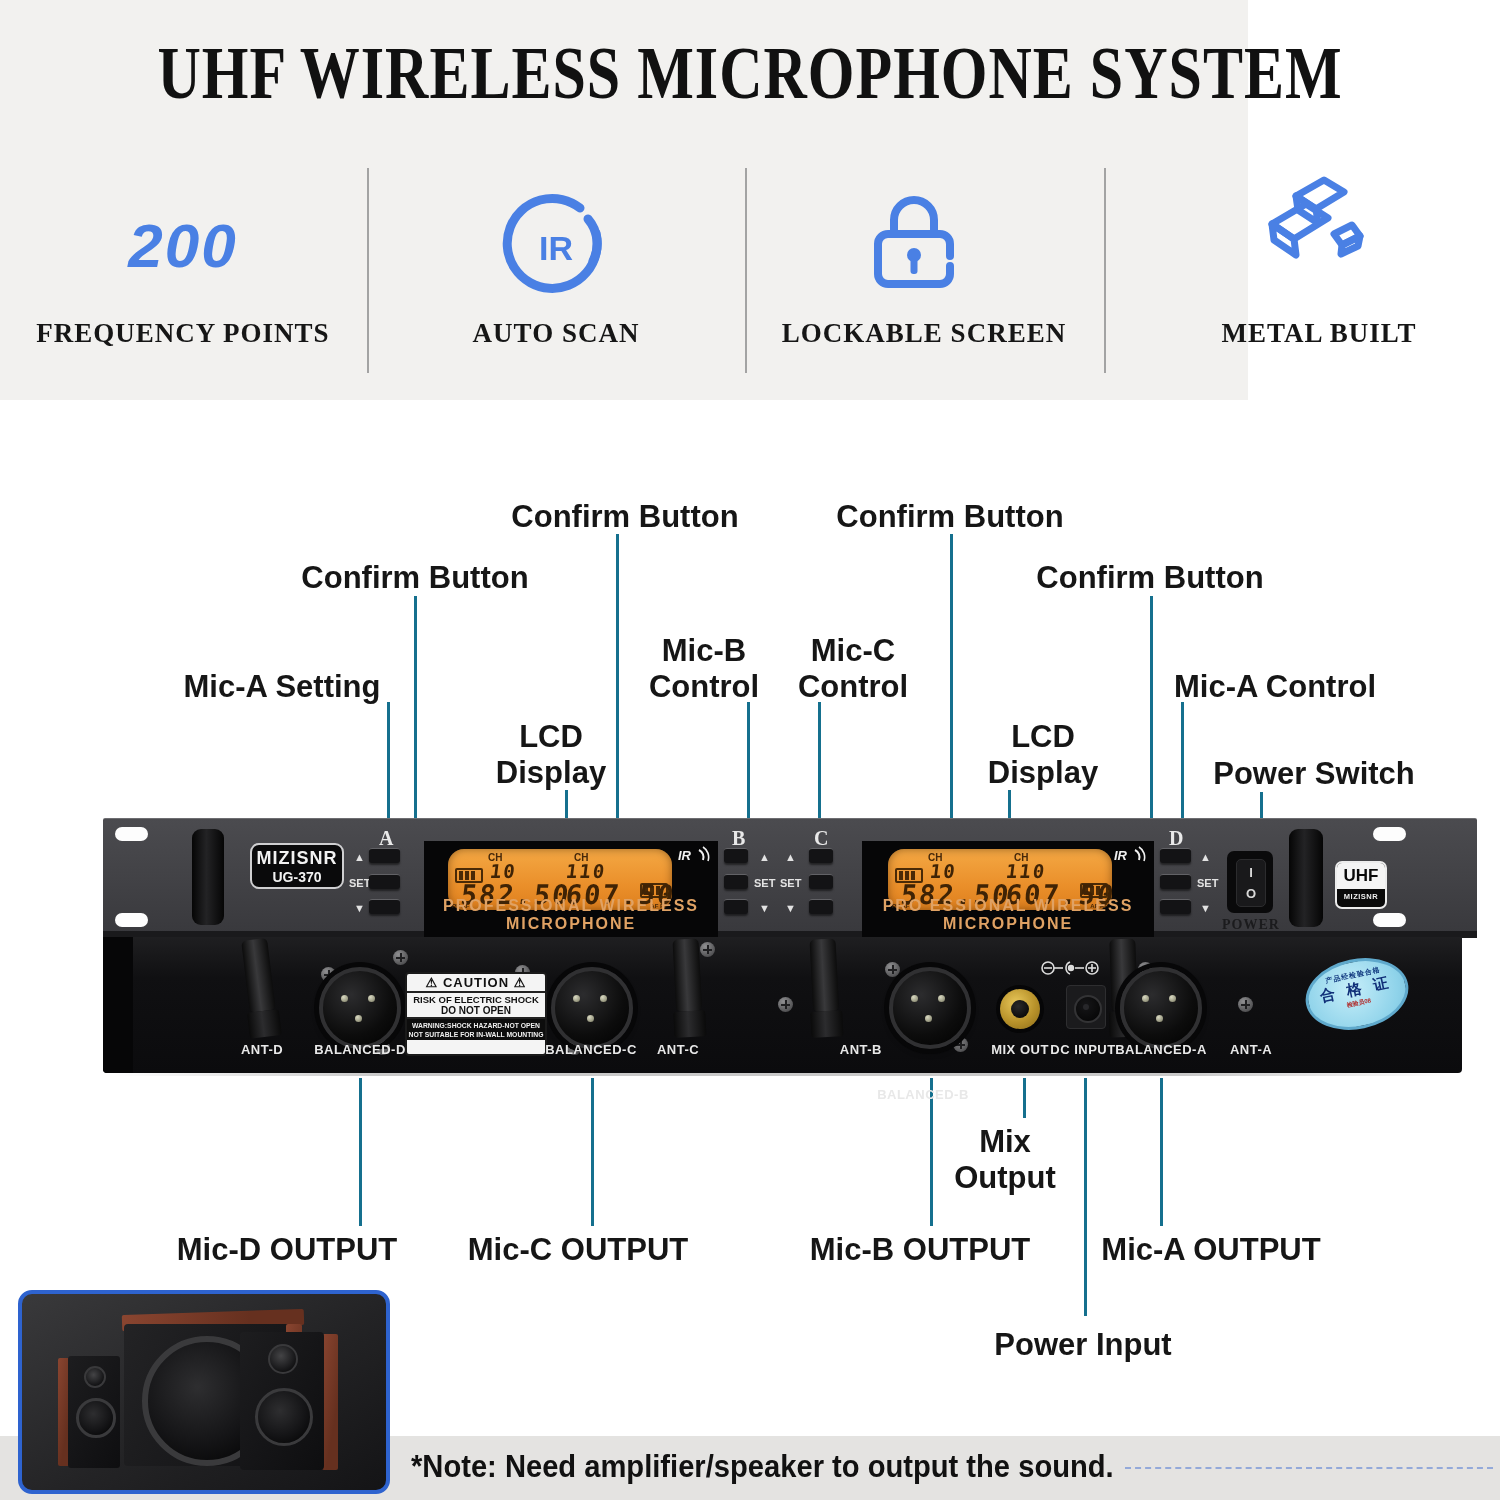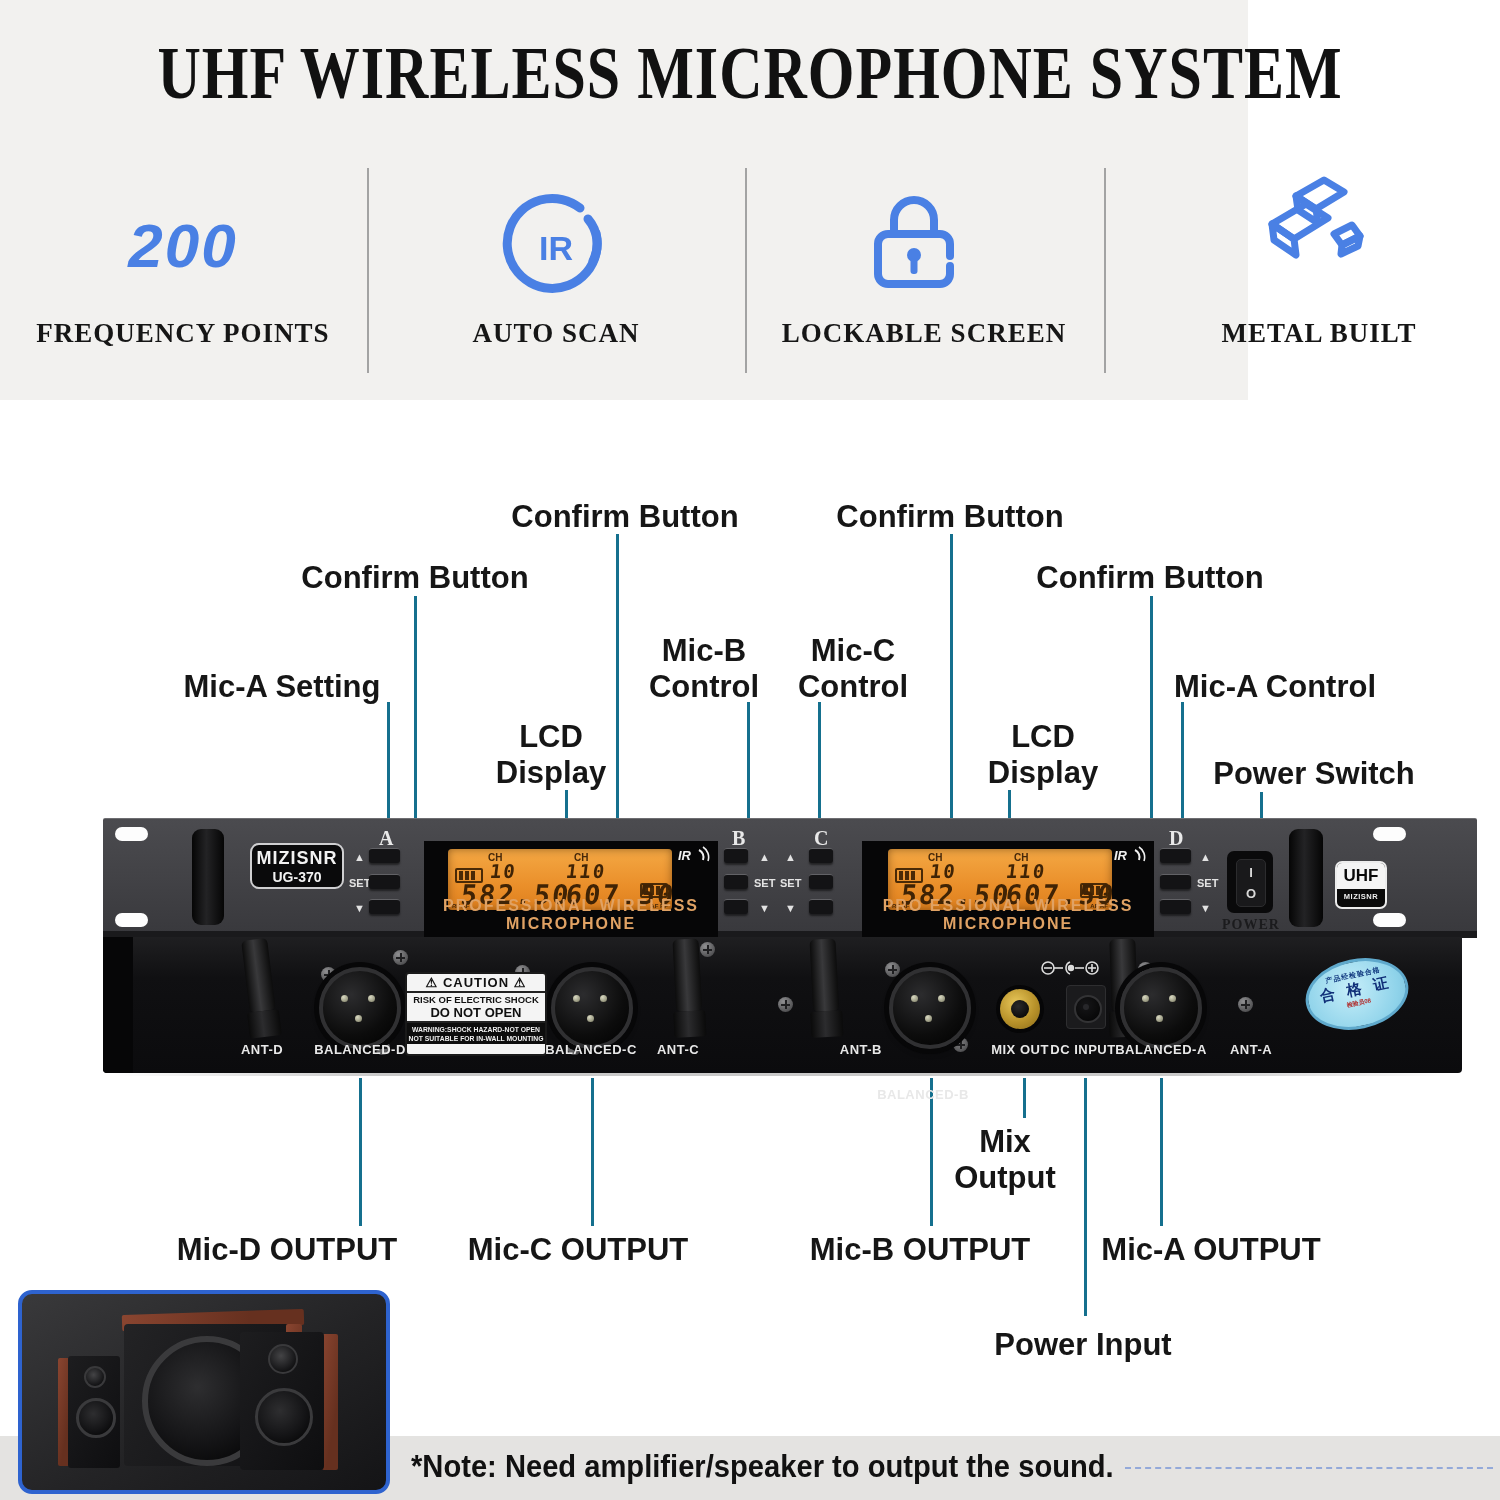--- a/index.html
+++ b/index.html
@@ -39,21 +39,21 @@
               border:2px solid #cfcfd1;border-radius:9px;color:#f2f2f2;text-align:center;}
   .brandbadge .b1{font-size:18px;font-weight:bold;letter-spacing:1px;margin-top:3px;}
   .brandbadge .b2{font-size:14px;font-weight:bold;}
   .chanletter{font-family:"Liberation Serif",serif;font-size:20px;font-weight:bold;color:#e9e9e9;}
   .pbtn{width:31px;height:14px;background:#131315;border-radius:3px;
         border-top:1px solid #626266;box-shadow:0 2px 2px rgba(0,0,0,.5);}
   .pbtn.small{width:24px;}
   .blabel{font-size:11px;font-weight:bold;color:#e3e3e3;}
   .display{background:#060607;}
   .lcd{background:linear-gradient(180deg,#f4a844 0%,#ea8f2a 60%,#dd7f1d 100%);
-       border-radius:4px;box-shadow:inset 0 0 8px rgba(60,30,0,.5);}
+       border-radius:16px;box-shadow:inset 0 0 8px rgba(60,30,0,.5);}
   .lcdtxt{color:#46280a;font-weight:bold;}
   .seg{font-family:"DejaVu Sans Mono",monospace;font-weight:bold;color:#3f2305;
        transform:skewX(-7deg);letter-spacing:2px;}
   .batt{width:24px;height:11px;border:2px solid #4a2a06;border-radius:2px;position:relative;}
   .batt i{position:absolute;top:1px;bottom:1px;width:4px;background:#4a2a06;}
   .tagline{left:0;bottom:5px;width:100%;text-align:center;font-size:16px;font-weight:bold;
            color:#e0a264;letter-spacing:2px;}
   .powerframe{width:46px;height:62px;background:#0a0a0b;border-radius:7px;}
   .rocker{left:9px;top:8px;width:28px;height:46px;background:#19191b;border:1px solid #2c2c2e;
           border-radius:5px;color:#d8d8d8;text-align:center;font-size:13px;font-weight:bold;}
@@ -82,21 +82,21 @@
             background:radial-gradient(circle at 35% 30%,#d9d9c2,#7a7a62);}
   .screw{width:15px;height:15px;border-radius:50%;
          background:linear-gradient(#1f1f21,#1f1f21) center/9px 2px no-repeat,
                     linear-gradient(#1f1f21,#1f1f21) center/2px 9px no-repeat,
                     radial-gradient(circle at 35% 30%,#8f8f91,#3b3b3d);}
   .caution{left:302px;top:35px;width:138px;height:80px;background:#f4f4f4;border:2px solid #1a1a1a;
            border-radius:4px;text-align:center;color:#111;overflow:hidden;}
   .caution .c1{font-size:13px;font-weight:bold;letter-spacing:1px;border-bottom:2px solid #222;
                padding:1px 0;}
   .caution .c2{font-size:9.5px;font-weight:bold;margin-top:1px;}
-  .caution .c3{font-size:13px;font-weight:bold;border-bottom:2px solid #222;padding-bottom:1px;}
+  .caution .c3{font-size:10px;font-weight:bold;border-bottom:2px solid #222;padding-bottom:1px;}
   .caution .cw{background:#0d0d0d;color:#f0f0f0;font-size:6.8px;font-weight:bold;line-height:9px;
                padding:2px 0 1px;}
   .mixjack{width:40px;height:40px;border-radius:50%;
            background:radial-gradient(circle at 40% 35%,#e8c75a,#b8922a 55%,#8a6a18);
            box-shadow:0 0 0 4px #060607;}
   .mixjack i{position:absolute;left:11px;top:11px;width:18px;height:18px;border-radius:50%;
              background:radial-gradient(circle at 40% 35%,#2a2a2a,#000);}
   .dcjack{width:38px;height:42px;background:#1b1b1d;border-radius:4px;border:1px solid #2e2e30;}
   .dcjack i{position:absolute;left:7px;top:9px;width:24px;height:24px;border-radius:50%;
             background:radial-gradient(circle at 40% 35%,#161618,#030303);border:2px solid #333335;}

